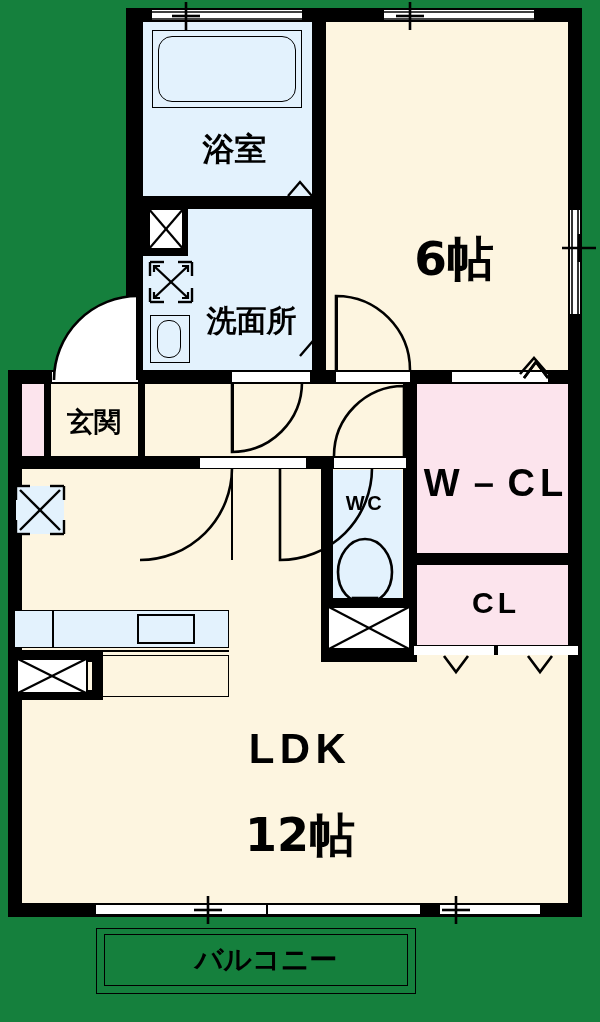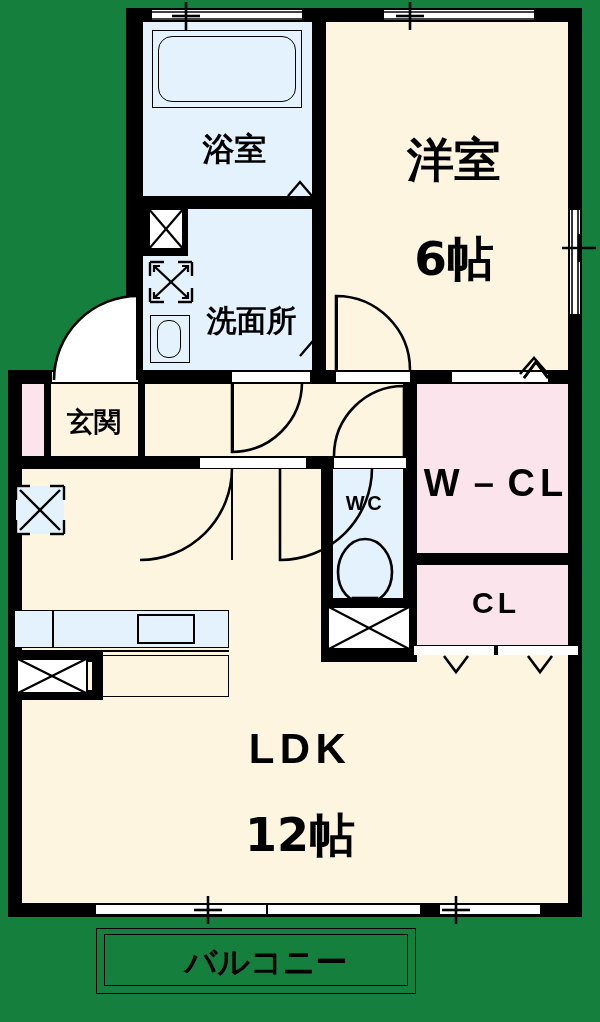--- a/index.html
+++ b/index.html
@@ -288,31 +288,30 @@
     <g fill="none" stroke="#000" stroke-width="2.4">
       <polyline points="288,196 300,182 312,196"></polyline>
       <polyline points="300,356 312,342 324,356"></polyline>
     </g>
   </svg>
 
   <div class="lbl lbl-jp" style="left:143px;top:133px;width:183px;font-size:32px;">浴室</div>
 
   <div class="lbl lbl-jp" style="left:160px;top:306px;width:183px;font-size:30px;">洗面所</div>
 
-  <div class="lbl lbl-jp" style="left:326px;top:136px;width:256px;font-size:47px;">洋室</div>
 
   <div class="lbl lbl-jp" style="left:326px;top:235px;width:256px;font-size:47px;">6帖</div>
 
   <div class="lbl lbl-jp" style="left:50px;top:408px;width:88px;font-size:27px;">玄関</div>
 
   <div class="lbl lbl-lat" style="left:328px;top:493px;width:74px;font-size:20px;">WC</div>
 
   <div class="lbl lbl-lat" style="left:410px;top:464px;width:172px;font-size:38px;">W－CL</div>
 
   <div class="lbl lbl-lat" style="left:80px;top:728px;width:440px;font-size:42px;">LDK</div>
 
   <div class="lbl lbl-lat" style="left:410px;top:588px;width:172px;font-size:30px;">CL</div>
 
   <div class="lbl lbl-jp" style="left:80px;top:812px;width:440px;font-size:46px;">12帖</div>
 
-  <div class="lbl lbl-jp" style="left:104px;top:946px;width:324px;font-size:32px;">バルコニー</div>
+  <div class="lbl lbl-jp" style="left:104px;top:946px;width:324px;font-size:28px;">バルコニー</div>
 
 </div>
 
 </body></html>

